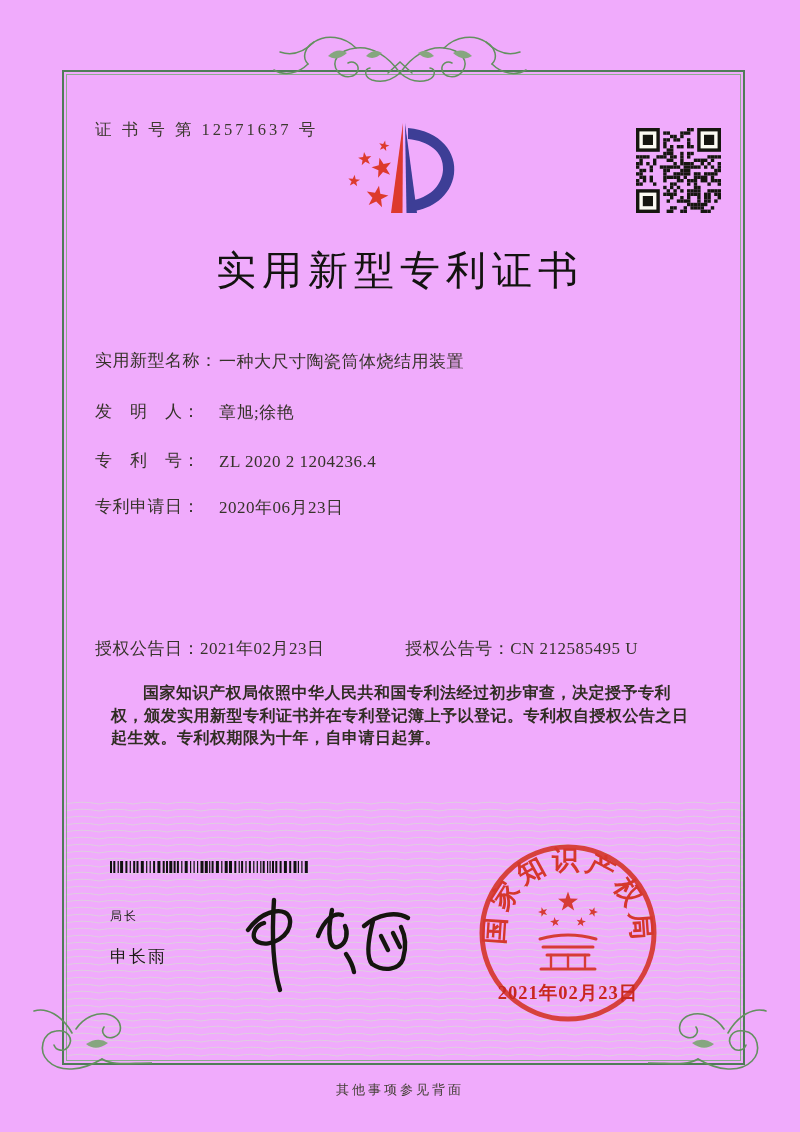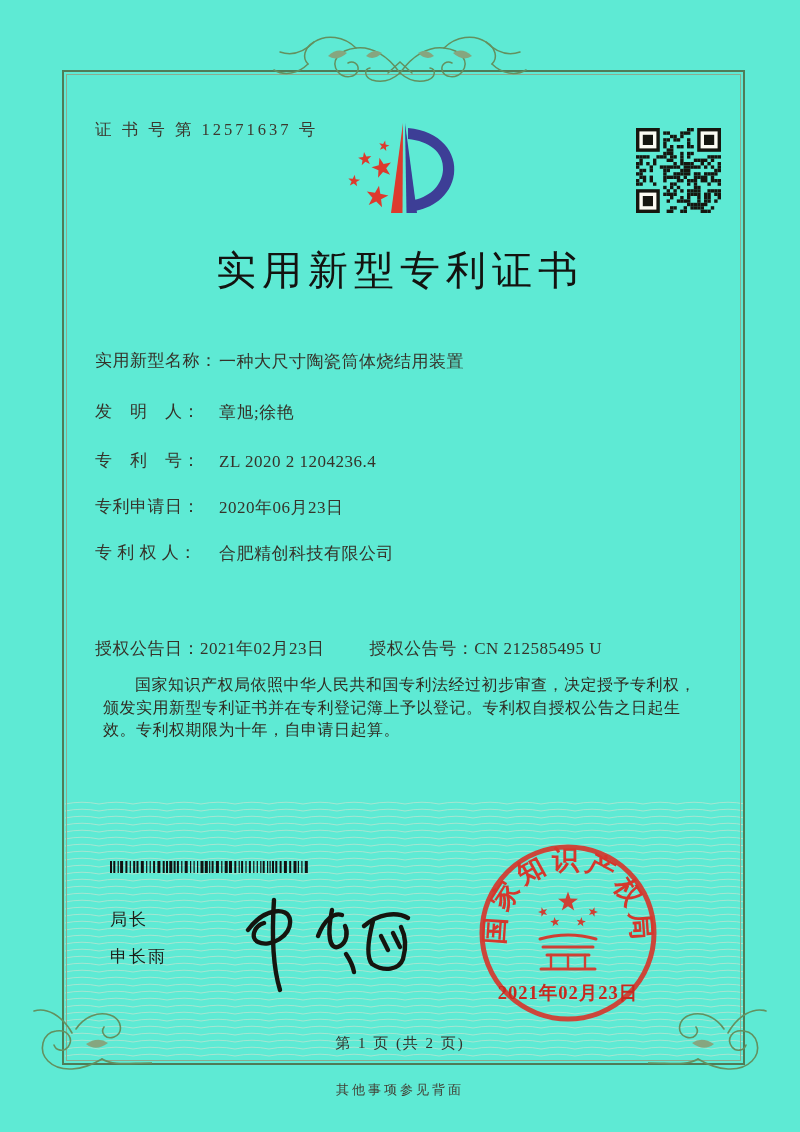--- a/index.html
+++ b/index.html
@@ -1,18 +1,18 @@
 <!DOCTYPE html>
 <html><head>
 <meta charset="utf-8">
 <style>
   html,body{margin:0;padding:0;background:#ffffff;}
   #page{
     position:relative;width:800px;height:1132px;overflow:hidden;
-    background:#5eead4;
+    background:#f0abfc;
     font-family:"Liberation Serif","DejaVu Serif",serif;
     color:#2e2c24;
   }
   
   #frame{
     position:absolute;left:62px;top:70px;width:679px;height:991px;
     border:2.5px solid #4f7c57;z-index:2;pointer-events:none;
   }
   #frame::after{
     content:"";position:absolute;left:2px;top:2px;right:2px;bottom:2px;
@@ -31,29 +31,29 @@
   #logo{left:332px;top:110px;z-index:4;}
   #title{
     left:0;top:243px;width:800px;text-align:center;font-size:40px;
     font-weight:400;letter-spacing:6px;color:#131310;z-index:4;
   }
   .field-row{position:absolute;left:95px;width:625px;font-size:17px;color:#36332a;z-index:4;letter-spacing:.5px;}
   .flabel{display:inline-block;width:124px;vertical-align:top;}
   .fvalue{display:inline-block;vertical-align:top;max-width:478px;line-height:26px;}
   #grant-row{position:absolute;left:95px;top:637px;width:625px;font-size:17px;color:#36332a;z-index:4;letter-spacing:.5px;}
   #grant-row .pair{display:inline-block;text-align:right;}
-  #grant-row .pair.right{margin-left:40px;}
+  #grant-row .pair.right{margin-left:76px;}
   #paragraphs{
     position:absolute;left:95px;top:666px;width:622px;z-index:4;
     font-size:16px;line-height:22.5px;color:#302d23;letter-spacing:.5px;
   }
-  #paragraphs p{margin:8px;text-indent:2em;}
+  #paragraphs p{margin:16px;text-indent:2em;font-weight:bold;}
   #barcode{left:110px;top:861px;z-index:4;}
   #signer-title{left:110px;top:908px;font-family:Liberation Mono, monospace;
-    font-size:17px;letter-spacing:2px;color:#1d1d18;z-index:4;}
+    font-size:12px;letter-spacing:2px;color:#1d1d18;z-index:4;}
   #signer-name{left:110px;top:945px;font-family:Liberation Sans, sans-serif;
     font-size:17px;letter-spacing:2px;color:#1d1d18;z-index:4;}
   #signature{left:226px;top:890px;z-index:5;}
   #seal{left:477px;top:842px;z-index:5;}
   #seal-date{
     left:478px;top:980px;width:180px;text-align:center;font-size:18.5px;
     color:#c8281e;letter-spacing:1px;z-index:6;font-weight:600;
   }
   #page-info{left:0;top:1034px;width:800px;text-align:center;font-size:15px;
     letter-spacing:2px;color:#33312a;z-index:4;}
@@ -389,23 +389,20 @@
   </div>
   <div class="field-row" style="top:349px">
     <span class="flabel">实用新型名称：</span><span class="fvalue">一种大尺寸陶瓷筒体烧结用装置</span>
   </div>
   <div class="field-row" style="top:449px">
     <span class="flabel">专　利　号：</span><span class="fvalue">ZL 2020 2 1204236.4</span>
   </div>
   <div class="field-row" style="top:495px">
     <span class="flabel">专利申请日：</span><span class="fvalue">2020年06月23日</span>
   </div>
-  <div class="field-row" style="top:541px">
-    <span class="flabel">专 利 权 人：</span><span class="fvalue">合肥精创科技有限公司</span>
-  </div>
   <div id="grant-row">
     <span class="pair"><span>授权公告日：</span><span>2021年02月23日</span></span>
     <span class="pair right"><span>授权公告号：</span><span>CN 212585495 U</span></span>
   </div>
 
   <div id="paragraphs">
     <p>国家知识产权局依照中华人民共和国专利法经过初步审查，决定授予专利权，颁发实用新型专利证书并在专利登记簿上予以登记。专利权自授权公告之日起生效。专利权期限为十年，自申请日起算。</p>
   </div>
 
   <svg id="barcode" class="abs" width="200" height="12">
@@ -497,16 +494,15 @@
     <g stroke="#d5372c" fill="none" stroke-width="3" opacity="0.95" stroke-linecap="round">
       <path d="M63,97 Q91,89 119,97"></path>
       <path d="M66,105 H116"></path>
       <path d="M70,113 H112"></path>
       <path d="M64,127 H118"></path>
       <path d="M74,113 V125 M91,113 V125 M108,113 V125" stroke-width="2.4"></path>
     </g>
   </svg>
   <div id="seal-date" class="abs">2021年02月23日</div>
 
-  <div id="page-info" class="abs">第 1 页 (共 2 页)</div>
   <div id="back-note" class="abs">其他事项参见背面</div>
 
 </div>
 
 </body></html>

